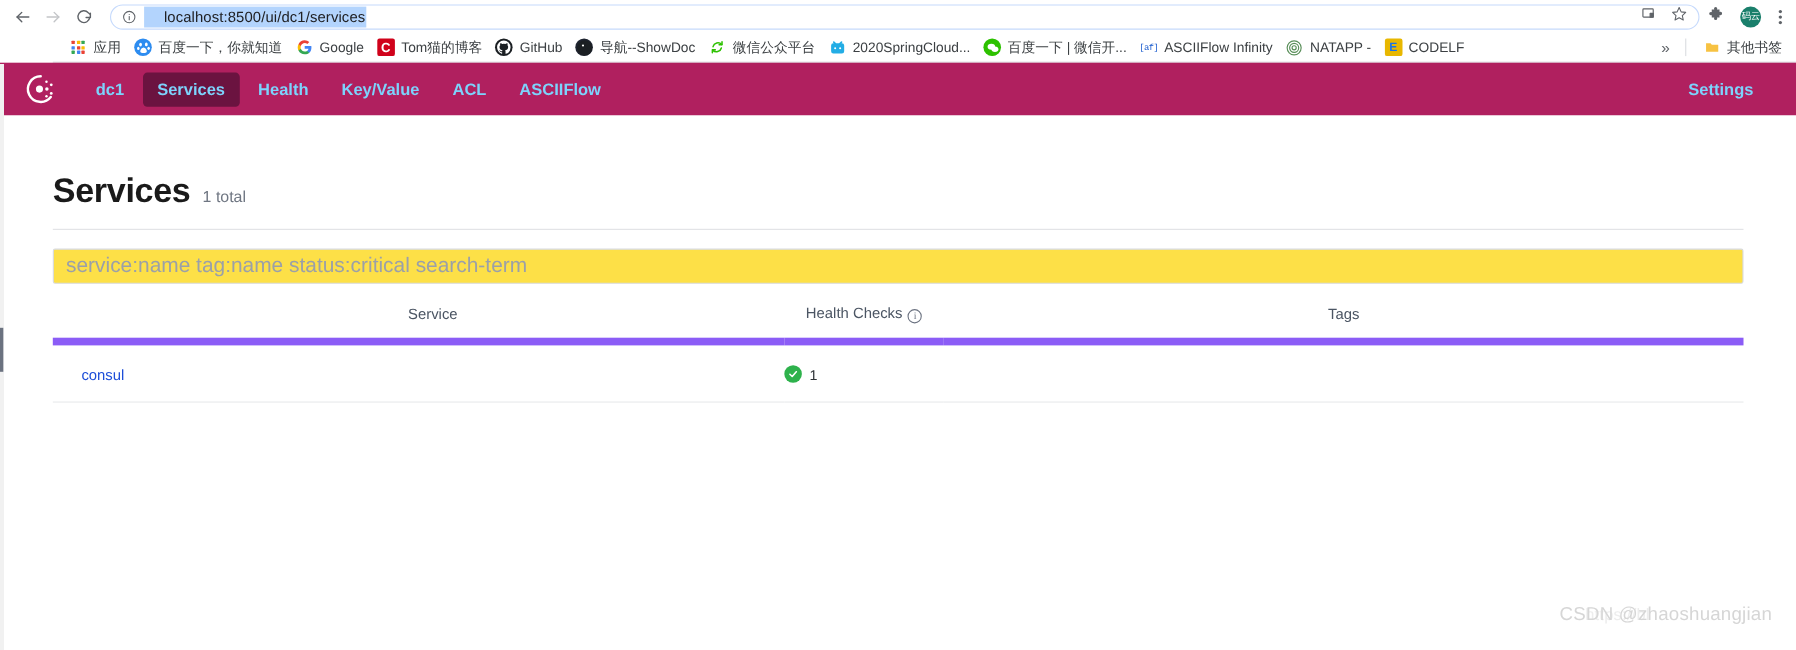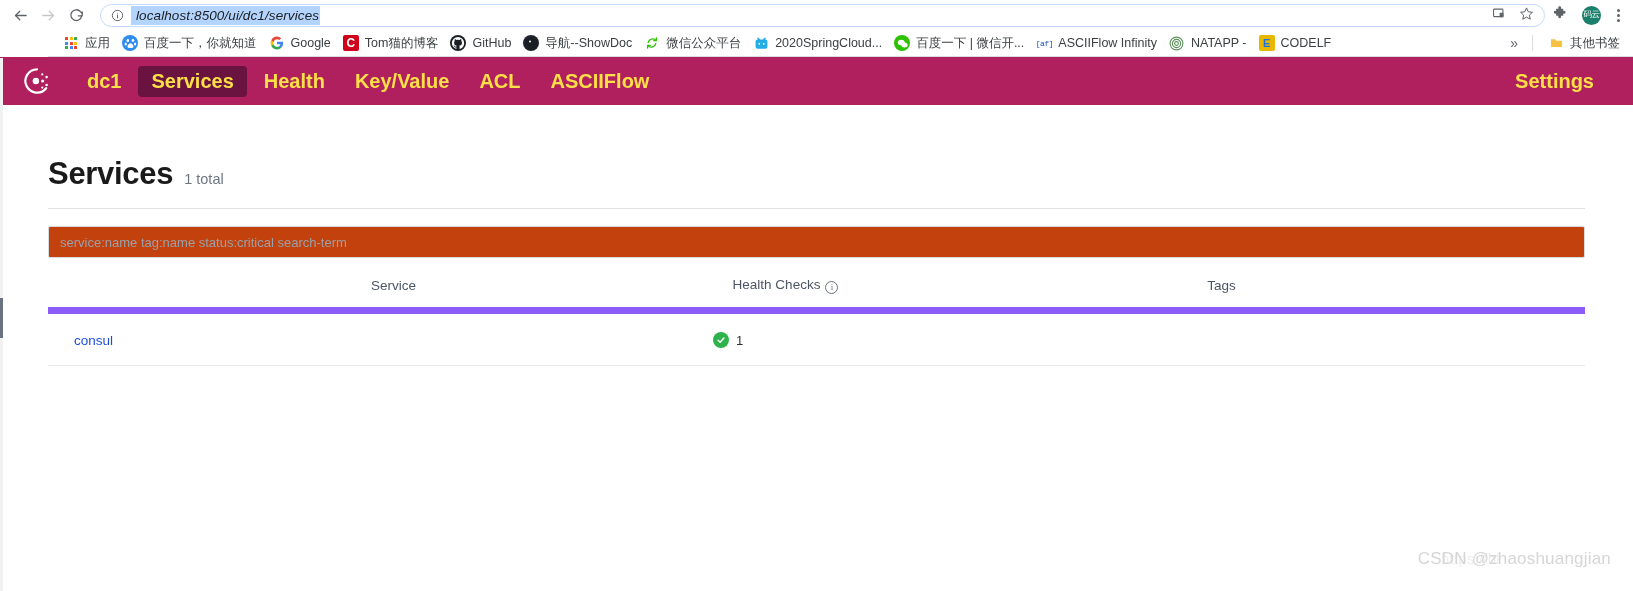--- a/index.html
+++ b/index.html
@@ -51,23 +51,22 @@
     margin-right: 7px;
     display: flex; align-items: center; justify-content: center;
   }
   .url-text {
     font-size: 13.5px;
     color: #202124;
     background: #b3d4fd;
     white-space: nowrap;
     overflow: hidden;
     line-height: 17px;
-    padding: 1px 1px 1px 5px;
+    padding: 1px 1px 1px 18px;
     letter-spacing: 0.1px;
-    font-style: italic;
   }
   .omnibox-right {
     margin-left: auto;
     display: flex;
     align-items: center;
     gap: 12px;
     padding-right: 4px;
     color: #5f6368;
   }
   .toolbar-right {
@@ -159,22 +158,22 @@
     align-items: center;
     padding: 0 26px 0 22px;
   }
   .consul-logo {
     width: 30px; height: 30px;
     margin-right: 22px;
     flex: 0 0 auto;
   }
   .nav-items { display: flex; align-items: center; gap: 4px; }
   .nav-item {
-    color: #fde047;
-    font-size: 20px;
+    color: #7dd3fc;
+    font-size: 15px;
     font-weight: bold;
     padding: 7px 13px;
     border-radius: 4px;
     line-height: 17px;
   }
   .nav-item.active { background: #6b1340; }
   .nav-right { margin-left: auto; display: flex; align-items: center; gap: 6px; }
 
   
   .page {
@@ -201,24 +200,24 @@
     font-size: 14.5px;
     color: #6f7682;
   }
   .search-wrap { padding-top: 17px; }
   .search-input {
     width: 100%;
     height: 32px;
     border: 1px solid #d8dade;
     border-radius: 2px;
     padding: 0 11px;
-    font-size: 13px;
+    font-size: 19px;
     color: #1a1a1a;
     font-family: "Liberation Sans", sans-serif;
-    background: #c2410c;
+    background: #fde047;
     outline: none;
   }
   .search-input::placeholder { color: #9ba0a8; }
 
   table.svc-table {
     width: 100%;
     border-collapse: collapse;
     margin-top: 19px;
   }
   table.svc-table th {

